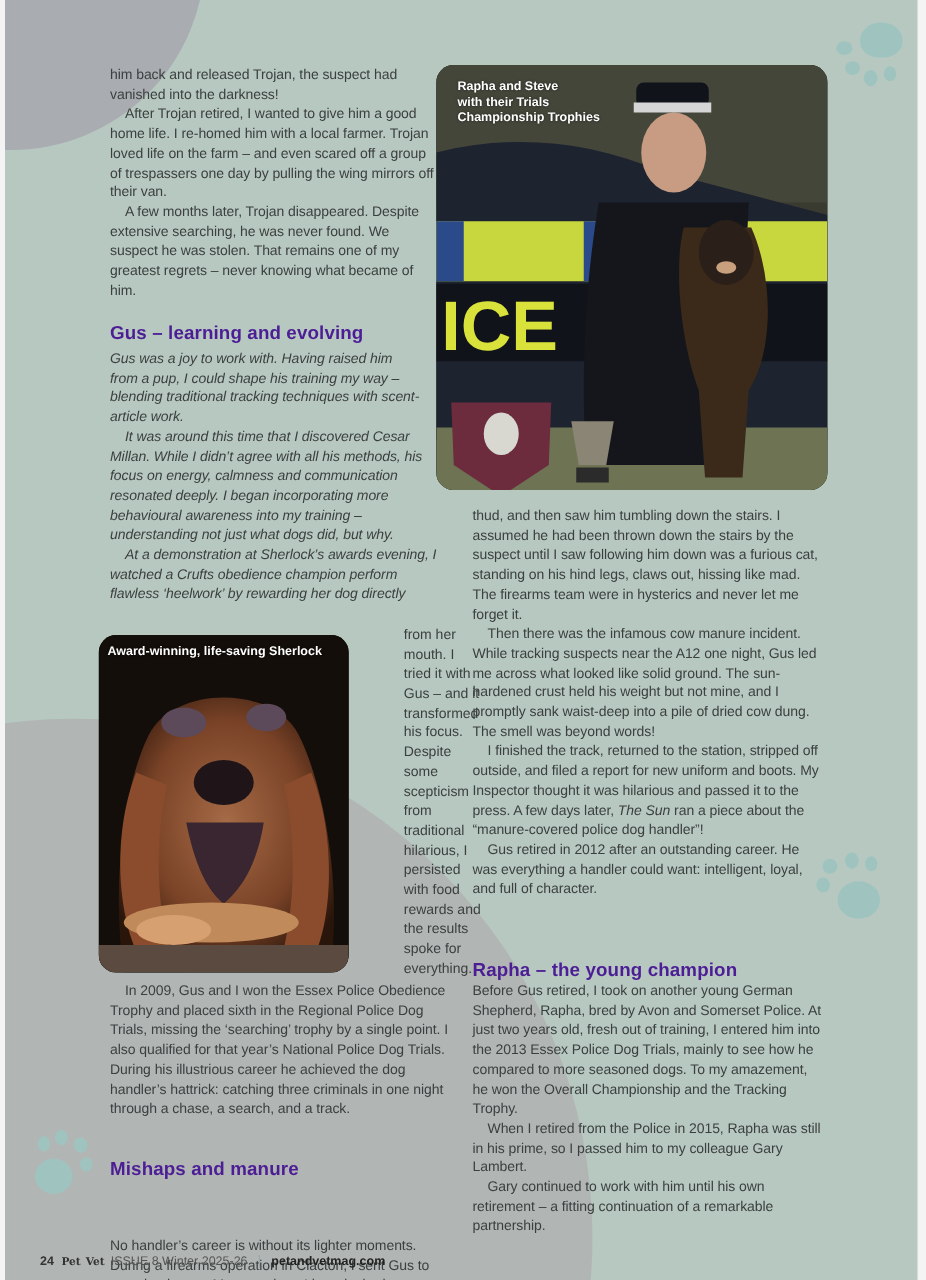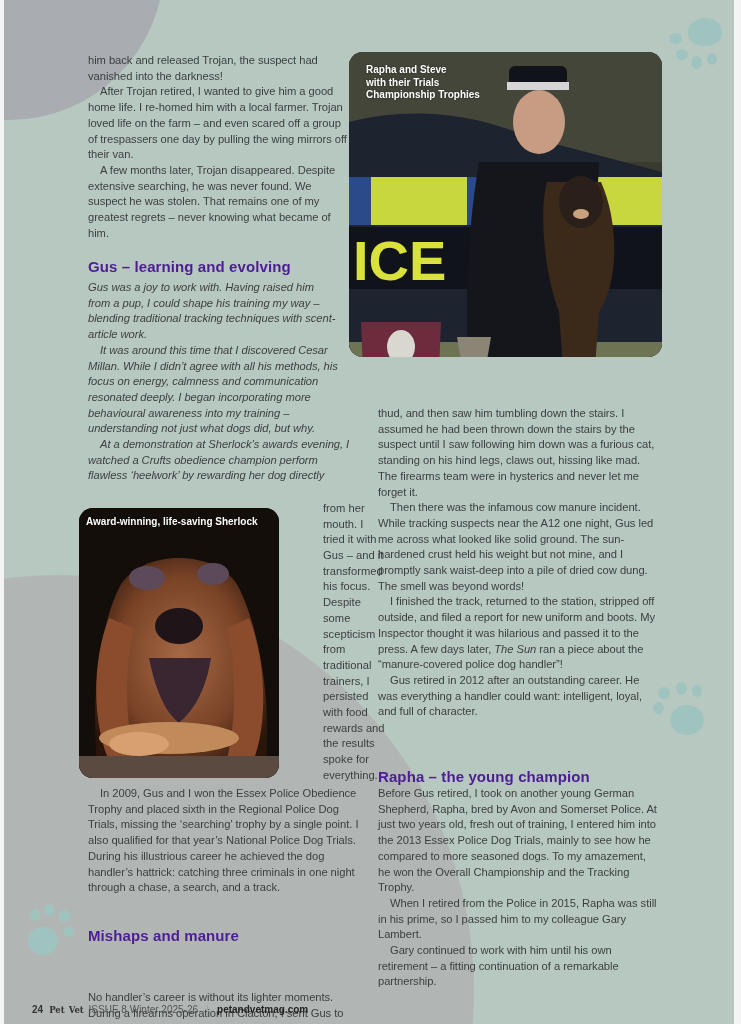--- a/index.html
+++ b/index.html
@@ -124,39 +124,39 @@
     <div>mouth. I</div>
     <div>tried it with</div>
     <div>Gus – and it</div>
     <div>transformed</div>
     <div>his focus.</div>
     <div>Despite</div>
     <div>some</div>
     <div>scepticism</div>
     <div>from</div>
     <div>traditional</div>
-    <div>trainers, I</div>
+    <div>hilarious, I</div>
     <div>persisted</div>
     <div>with food</div>
     <div>rewards and</div>
     <div>the results</div>
     <div>spoke for</div>
     <div>everything.</div>
   </div>
 
   <div class="text" style="left:84px;top:786px;width:272px;">
     <p>In 2009, Gus and I won the Essex Police Obedience Trophy and placed sixth in the Regional Police Dog Trials, missing the ‘searching’ trophy by a single point. I also qualified for that year’s National Police Dog Trials. During his illustrious career he achieved the dog handler’s hattrick: catching three criminals in one night through a chase, a search, and a track.</p>
   </div>
 
   <h2 class="heading" style="left:84px;top:927px;">Mishaps and manure</h2>
   <div class="text" style="left:84px;top:990px;width:272px;">
     <p class="first">No handler’s career is without its lighter moments. During a firearms operation in Clacton, I sent Gus to search a house. Moments later I heard a bark, a</p>
   </div>
 
-  <div class="photo" style="left:345px;top:52px;width:313px;height:305px;background:#2e3128;">
+  <div class="photo" style="left:345px;top:52px;width:313px;height:340px;background:#2e3128;">
     <svg width="313" height="358" viewBox="0 0 313 358">
       <rect x="0" y="0" width="313" height="358" fill="#3a3b30"></rect>
       <rect x="0" y="0" width="313" height="110" fill="#45463a"></rect>
       <path d="M0,70 C60,55 120,60 180,85 L313,120 L313,300 L0,300 Z" fill="#1e2330"></path>
       <rect x="0" y="125" width="313" height="48" fill="#c9d73f"></rect>
       <rect x="0" y="125" width="22" height="48" fill="#2a4a8a"></rect>
       <rect x="118" y="125" width="14" height="48" fill="#2a4a8a"></rect>
       <rect x="0" y="175" width="313" height="62" fill="#10131a"></rect>
       <text x="4" y="228" font-family="Liberation Sans, sans-serif" font-weight="bold" font-size="56" fill="#d8e23a">ICE</text>
       <rect x="0" y="290" width="313" height="68" fill="#6e7453"></rect>

